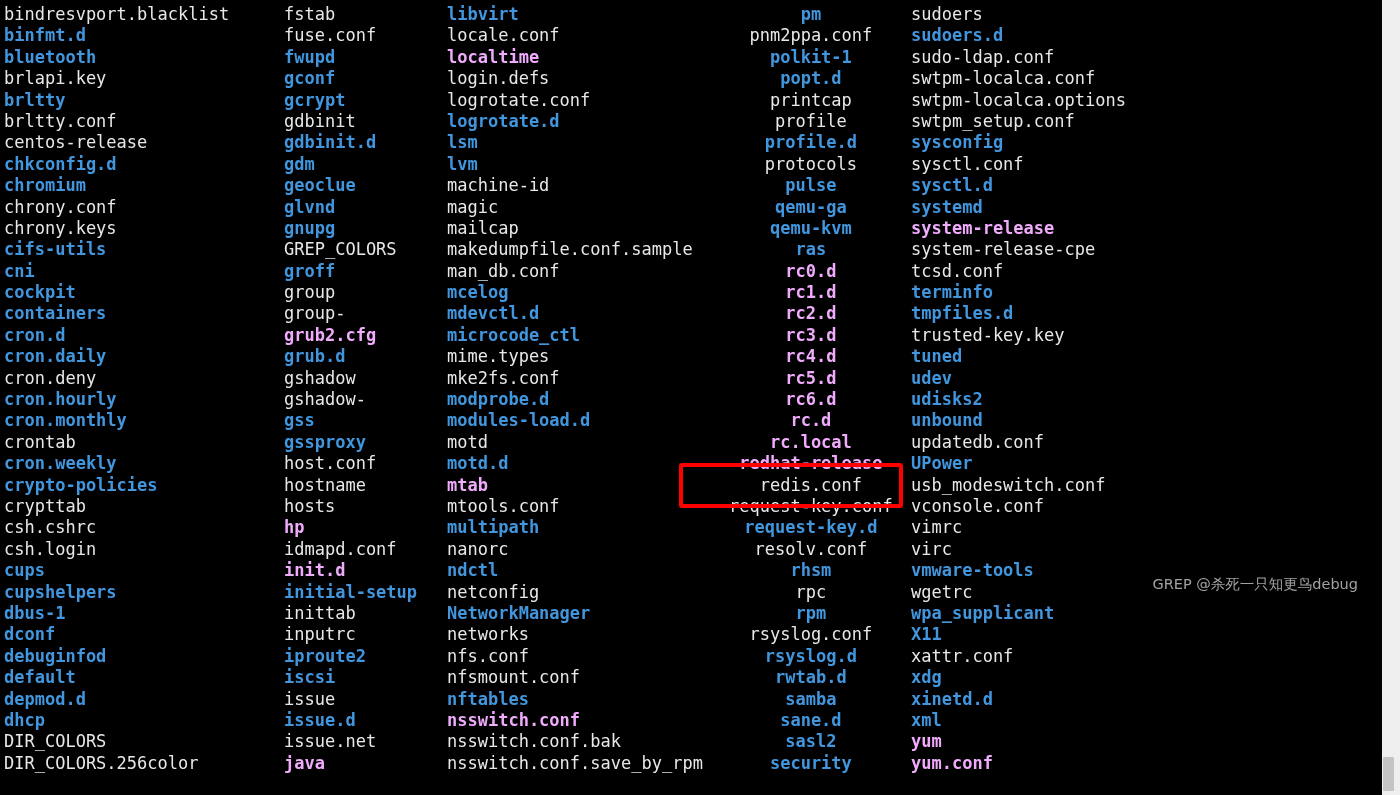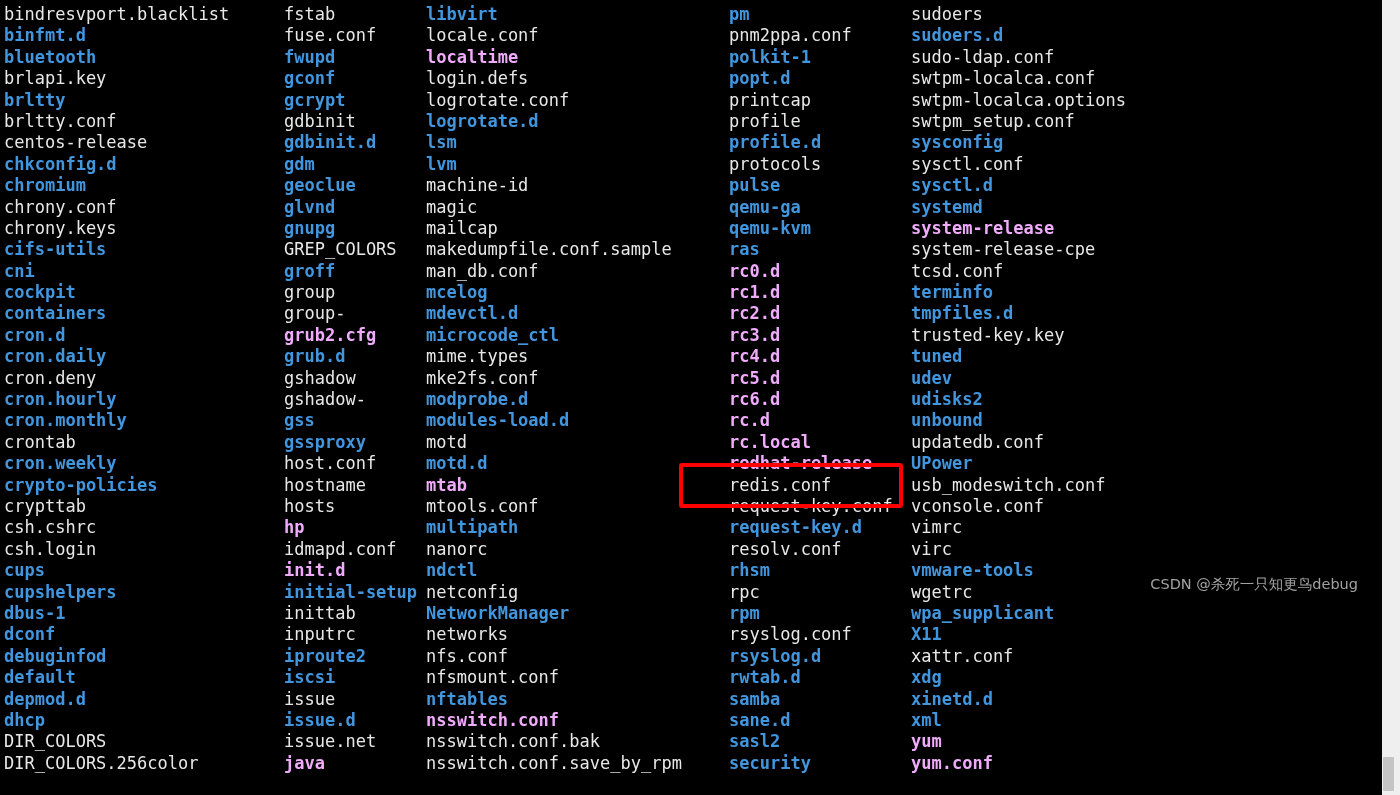--- a/index.html
+++ b/index.html
@@ -42,22 +42,22 @@
   .t-dir {
     color: #4196de;
     font-weight: bold;
   }
   .t-link {
     color: #f0abfc;
     font-weight: bold;
   }
   #col1 { left: 4px; }
   #col2 { left: 284px; }
-  #col3 { left: 426px; }
-  #col4 { left: 729px; }
+  #col3 { left: 447px; }
+  #col4 { left: 729px; text-align: center; }
   #col5 { left: 911px; }
 
   #highlight-box {
     position: absolute;
     left: 679px;
     top: 463px;
     width: 224px;
     height: 45px;
     border: 4px solid #ff0000;
     border-radius: 3px;
@@ -101,19 +101,19 @@
 
   <div id="terminal">
     <div class="col" id="col1"><span class="entry t-file">bindresvport.blacklist</span><span class="entry t-dir">binfmt.d</span><span class="entry t-dir">bluetooth</span><span class="entry t-file">brlapi.key</span><span class="entry t-dir">brltty</span><span class="entry t-file">brltty.conf</span><span class="entry t-file">centos-release</span><span class="entry t-dir">chkconfig.d</span><span class="entry t-dir">chromium</span><span class="entry t-file">chrony.conf</span><span class="entry t-file">chrony.keys</span><span class="entry t-dir">cifs-utils</span><span class="entry t-dir">cni</span><span class="entry t-dir">cockpit</span><span class="entry t-dir">containers</span><span class="entry t-dir">cron.d</span><span class="entry t-dir">cron.daily</span><span class="entry t-file">cron.deny</span><span class="entry t-dir">cron.hourly</span><span class="entry t-dir">cron.monthly</span><span class="entry t-file">crontab</span><span class="entry t-dir">cron.weekly</span><span class="entry t-dir">crypto-policies</span><span class="entry t-file">crypttab</span><span class="entry t-file">csh.cshrc</span><span class="entry t-file">csh.login</span><span class="entry t-dir">cups</span><span class="entry t-dir">cupshelpers</span><span class="entry t-dir">dbus-1</span><span class="entry t-dir">dconf</span><span class="entry t-dir">debuginfod</span><span class="entry t-dir">default</span><span class="entry t-dir">depmod.d</span><span class="entry t-dir">dhcp</span><span class="entry t-file">DIR_COLORS</span><span class="entry t-file">DIR_COLORS.256color</span></div>
     <div class="col" id="col2"><span class="entry t-file">fstab</span><span class="entry t-file">fuse.conf</span><span class="entry t-dir">fwupd</span><span class="entry t-dir">gconf</span><span class="entry t-dir">gcrypt</span><span class="entry t-file">gdbinit</span><span class="entry t-dir">gdbinit.d</span><span class="entry t-dir">gdm</span><span class="entry t-dir">geoclue</span><span class="entry t-dir">glvnd</span><span class="entry t-dir">gnupg</span><span class="entry t-file">GREP_COLORS</span><span class="entry t-dir">groff</span><span class="entry t-file">group</span><span class="entry t-file">group-</span><span class="entry t-link">grub2.cfg</span><span class="entry t-dir">grub.d</span><span class="entry t-file">gshadow</span><span class="entry t-file">gshadow-</span><span class="entry t-dir">gss</span><span class="entry t-dir">gssproxy</span><span class="entry t-file">host.conf</span><span class="entry t-file">hostname</span><span class="entry t-file">hosts</span><span class="entry t-link">hp</span><span class="entry t-file">idmapd.conf</span><span class="entry t-link">init.d</span><span class="entry t-dir">initial-setup</span><span class="entry t-file">inittab</span><span class="entry t-file">inputrc</span><span class="entry t-dir">iproute2</span><span class="entry t-dir">iscsi</span><span class="entry t-file">issue</span><span class="entry t-dir">issue.d</span><span class="entry t-file">issue.net</span><span class="entry t-link">java</span></div>
     <div class="col" id="col3"><span class="entry t-dir">libvirt</span><span class="entry t-file">locale.conf</span><span class="entry t-link">localtime</span><span class="entry t-file">login.defs</span><span class="entry t-file">logrotate.conf</span><span class="entry t-dir">logrotate.d</span><span class="entry t-dir">lsm</span><span class="entry t-dir">lvm</span><span class="entry t-file">machine-id</span><span class="entry t-file">magic</span><span class="entry t-file">mailcap</span><span class="entry t-file">makedumpfile.conf.sample</span><span class="entry t-file">man_db.conf</span><span class="entry t-dir">mcelog</span><span class="entry t-dir">mdevctl.d</span><span class="entry t-dir">microcode_ctl</span><span class="entry t-file">mime.types</span><span class="entry t-file">mke2fs.conf</span><span class="entry t-dir">modprobe.d</span><span class="entry t-dir">modules-load.d</span><span class="entry t-file">motd</span><span class="entry t-dir">motd.d</span><span class="entry t-link">mtab</span><span class="entry t-file">mtools.conf</span><span class="entry t-dir">multipath</span><span class="entry t-file">nanorc</span><span class="entry t-dir">ndctl</span><span class="entry t-file">netconfig</span><span class="entry t-dir">NetworkManager</span><span class="entry t-file">networks</span><span class="entry t-file">nfs.conf</span><span class="entry t-file">nfsmount.conf</span><span class="entry t-dir">nftables</span><span class="entry t-link">nsswitch.conf</span><span class="entry t-file">nsswitch.conf.bak</span><span class="entry t-file">nsswitch.conf.save_by_rpm</span></div>
     <div class="col" id="col4"><span class="entry t-dir">pm</span><span class="entry t-file">pnm2ppa.conf</span><span class="entry t-dir">polkit-1</span><span class="entry t-dir">popt.d</span><span class="entry t-file">printcap</span><span class="entry t-file">profile</span><span class="entry t-dir">profile.d</span><span class="entry t-file">protocols</span><span class="entry t-dir">pulse</span><span class="entry t-dir">qemu-ga</span><span class="entry t-dir">qemu-kvm</span><span class="entry t-dir">ras</span><span class="entry t-link">rc0.d</span><span class="entry t-link">rc1.d</span><span class="entry t-link">rc2.d</span><span class="entry t-link">rc3.d</span><span class="entry t-link">rc4.d</span><span class="entry t-link">rc5.d</span><span class="entry t-link">rc6.d</span><span class="entry t-link">rc.d</span><span class="entry t-link">rc.local</span><span class="entry t-link">redhat-release</span><span class="entry t-file">redis.conf</span><span class="entry t-file">request-key.conf</span><span class="entry t-dir">request-key.d</span><span class="entry t-file">resolv.conf</span><span class="entry t-dir">rhsm</span><span class="entry t-file">rpc</span><span class="entry t-dir">rpm</span><span class="entry t-file">rsyslog.conf</span><span class="entry t-dir">rsyslog.d</span><span class="entry t-dir">rwtab.d</span><span class="entry t-dir">samba</span><span class="entry t-dir">sane.d</span><span class="entry t-dir">sasl2</span><span class="entry t-dir">security</span></div>
     <div class="col" id="col5"><span class="entry t-file">sudoers</span><span class="entry t-dir">sudoers.d</span><span class="entry t-file">sudo-ldap.conf</span><span class="entry t-file">swtpm-localca.conf</span><span class="entry t-file">swtpm-localca.options</span><span class="entry t-file">swtpm_setup.conf</span><span class="entry t-dir">sysconfig</span><span class="entry t-file">sysctl.conf</span><span class="entry t-dir">sysctl.d</span><span class="entry t-dir">systemd</span><span class="entry t-link">system-release</span><span class="entry t-file">system-release-cpe</span><span class="entry t-file">tcsd.conf</span><span class="entry t-dir">terminfo</span><span class="entry t-dir">tmpfiles.d</span><span class="entry t-file">trusted-key.key</span><span class="entry t-dir">tuned</span><span class="entry t-dir">udev</span><span class="entry t-dir">udisks2</span><span class="entry t-dir">unbound</span><span class="entry t-file">updatedb.conf</span><span class="entry t-dir">UPower</span><span class="entry t-file">usb_modeswitch.conf</span><span class="entry t-file">vconsole.conf</span><span class="entry t-file">vimrc</span><span class="entry t-file">virc</span><span class="entry t-dir">vmware-tools</span><span class="entry t-file">wgetrc</span><span class="entry t-dir">wpa_supplicant</span><span class="entry t-dir">X11</span><span class="entry t-file">xattr.conf</span><span class="entry t-dir">xdg</span><span class="entry t-dir">xinetd.d</span><span class="entry t-dir">xml</span><span class="entry t-link">yum</span><span class="entry t-link">yum.conf</span></div>
 
     <div id="highlight-box"></div>
 
-    <div id="watermark">CSDN @杀死一只知更鸟debug</div>
+    <div id="watermark">GREP @杀死一只知更鸟debug</div>
   </div>
 
   <div id="scroll-gutter"></div>
   <div id="scroll-thumb"></div>
 
 </div>
 
 </body></html>

